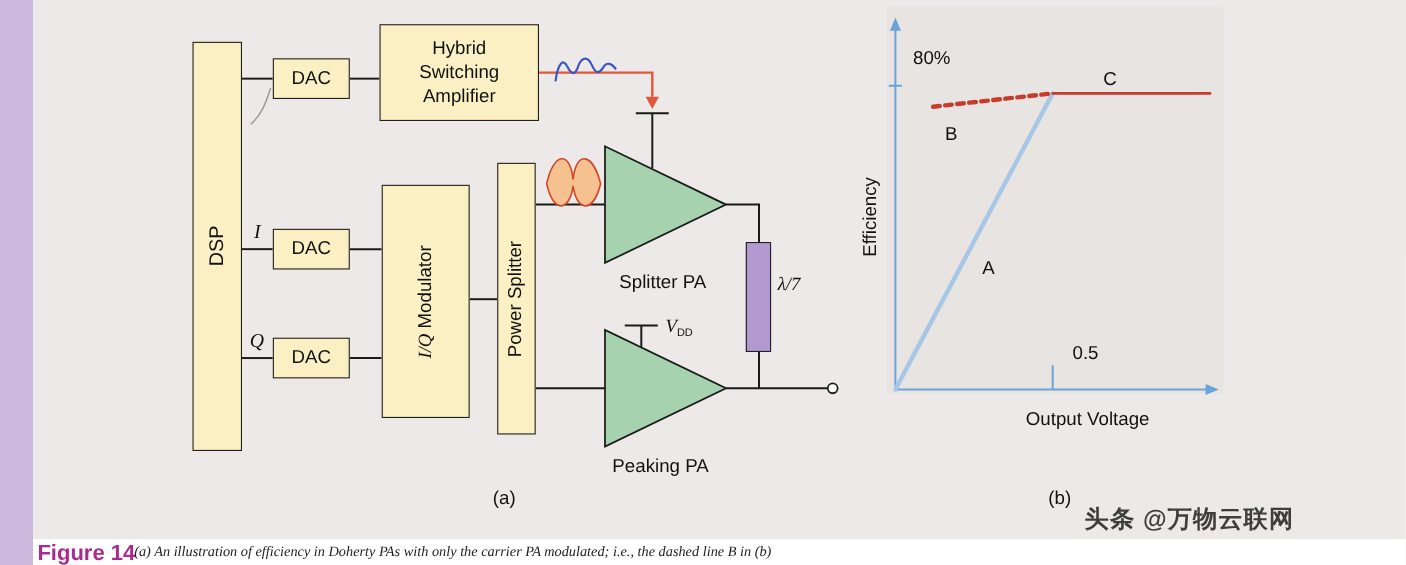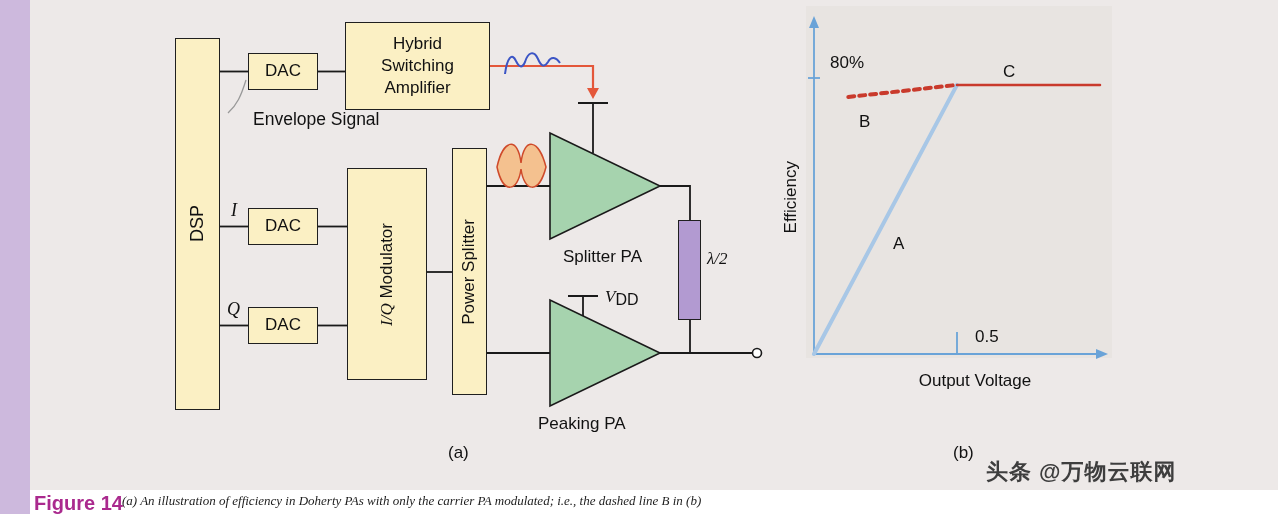--- a/index.html
+++ b/index.html
@@ -11,21 +11,21 @@
   svg { position:absolute; left:0; top:0; }
   .block {
     position:absolute; background:#fbf0c4; border:1.6px solid #1f1f1f;
     display:flex; align-items:center; justify-content:center;
     box-sizing:border-box; font-size:17px; color:#111; text-align:center;
     line-height:1.3;
   }
   .vtext { writing-mode:vertical-rl; transform:rotate(180deg); white-space:nowrap; }
   .lbl { position:absolute; font-size:17px; color:#111; white-space:nowrap; }
   .math { font-family:"Liberation Serif", serif; font-style:italic; }
-  .sub { font-size:16px; vertical-align:-3px; }
+  .sub { font-size:10px; vertical-align:-3px; }
   .lambda-block {
     position:absolute; background:#b29ad1; border:1.6px solid #1f1f1f; box-sizing:border-box;
   }
   .caption-strip { position:absolute; background:#ffffff; }
   .figure-label {
     position:absolute; font-weight:bold; font-size:20px; color:#aa2a8e;
     font-family:"Liberation Sans", sans-serif;
   }
   .caption-text {
     position:absolute; font-family:"Liberation Serif", serif; font-style:italic;
@@ -97,30 +97,29 @@
     </span>
   </div>
 
   <div class="block" style="left:452px; top:148px; width:35px; height:247px;">
     <span class="vtext">Power Splitter</span>
   </div>
 
   <div class="lambda-block" style="left:678px; top:220px; width:23px; height:100px;"></div>
 
   <div class="lbl" style="left:253px; top:107px; font-size:17.5px; line-height:1.45;">
-    <div>Envelope Signal</div>
   </div>
 
   <div class="lbl math" style="left:231px; top:200px; font-size:18px;">I</div>
   <div class="lbl math" style="left:227px; top:299px; font-size:18px;">Q</div>
 
   <div class="lbl" style="left:540px; top:247px; width:125px; text-align:center;">Splitter PA</div>
-  <div class="lbl" style="left:538px; top:414px; width:125px; text-align:left;">Peaking PA</div>
+  <div class="lbl" style="left:538px; top:414px; width:125px; text-align:center;">Peaking PA</div>
 
-  <div class="lbl math" style="left:707px; top:249px;">λ/2</div>
+  <div class="lbl math" style="left:707px; top:249px;">λ/7</div>
 
   <div class="lbl" style="left:605px; top:287px;">
     <span class="math">V</span><span class="sub">DD</span>
   </div>
 
   <div class="lbl" style="left:448px; top:443px;">(a)</div>
 
   <svg width="320" height="362" viewBox="0 0 320 362" style="left:798px; top:4px;">
     <rect x="8" y="2" width="306" height="352" fill="#e8e4e1"></rect>
     <g stroke="#6aa3d8" stroke-width="1.8" fill="none">
@@ -129,27 +128,27 @@
       <line x1="10" y1="74" x2="22" y2="74"></line>
       <line x1="159" y1="328" x2="159" y2="350"></line>
     </g>
     <polygon points="16,12 11,24 21,24" fill="#6aa3d8"></polygon>
     <polygon points="310,350 298,345 298,355" fill="#6aa3d8"></polygon>
     <polyline id="series-0" fill="none" stroke-width="4" stroke-linecap="round" points="16.0,350.0 159.0,80.9" stroke="#a8c7e6"></polyline>
     <polyline id="series-1" fill="none" stroke-width="4" stroke-linecap="round" points="50.3,93.0 159.0,80.9" stroke="#c93a2c" stroke-dasharray="6 5"></polyline>
     <polyline id="series-2" fill="none" stroke-width="2.5" stroke-linecap="round" points="159.0,80.9 302.0,80.9" stroke="#c93a2c"></polyline>
   </svg>
 
-  <div class="lbl" style="left:830px; top:53px;text-align:right;">80%</div>
-  <div class="lbl" style="left:975px; top:327px;text-align:center;">0.5</div>
+  <div class="lbl" style="left:830px; top:43px;text-align:right;">80%</div>
+  <div class="lbl" style="left:975px; top:311px;text-align:center;">0.5</div>
 
   <div class="abs" style="left:779px; top:125px; width:24px; height:145px; display:flex; align-items:center; justify-content:center;">
     <span class="vtext" style="font-size:17px;">Efficiency</span>
   </div>
-  <div class="lbl" style="left:905px; top:371px; width:140px; text-align:center;">Output Voltage</div>
+  <div class="lbl" style="left:905px; top:371px; width:140px; text-align:right;">Output Voltage</div>
 
   <div class="lbl" style="left:893px; top:234px;">A</div>
   <div class="lbl" style="left:859px; top:112px;">B</div>
   <div class="lbl" style="left:1003px; top:62px;">C</div>
 
   <div class="lbl" style="left:953px; top:443px;">(b)</div>
 
   <div class="caption-strip" style="left:30px; top:490px; width:1248px; height:24px;"></div>
   <div class="figure-label" style="left:34px; top:492px;">Figure 14</div>
   <div class="caption-text" style="left:122px; top:493px;">(a) An illustration of efficiency in Doherty PAs with only the carrier PA modulated; i.e., the dashed line B in (b)</div>

